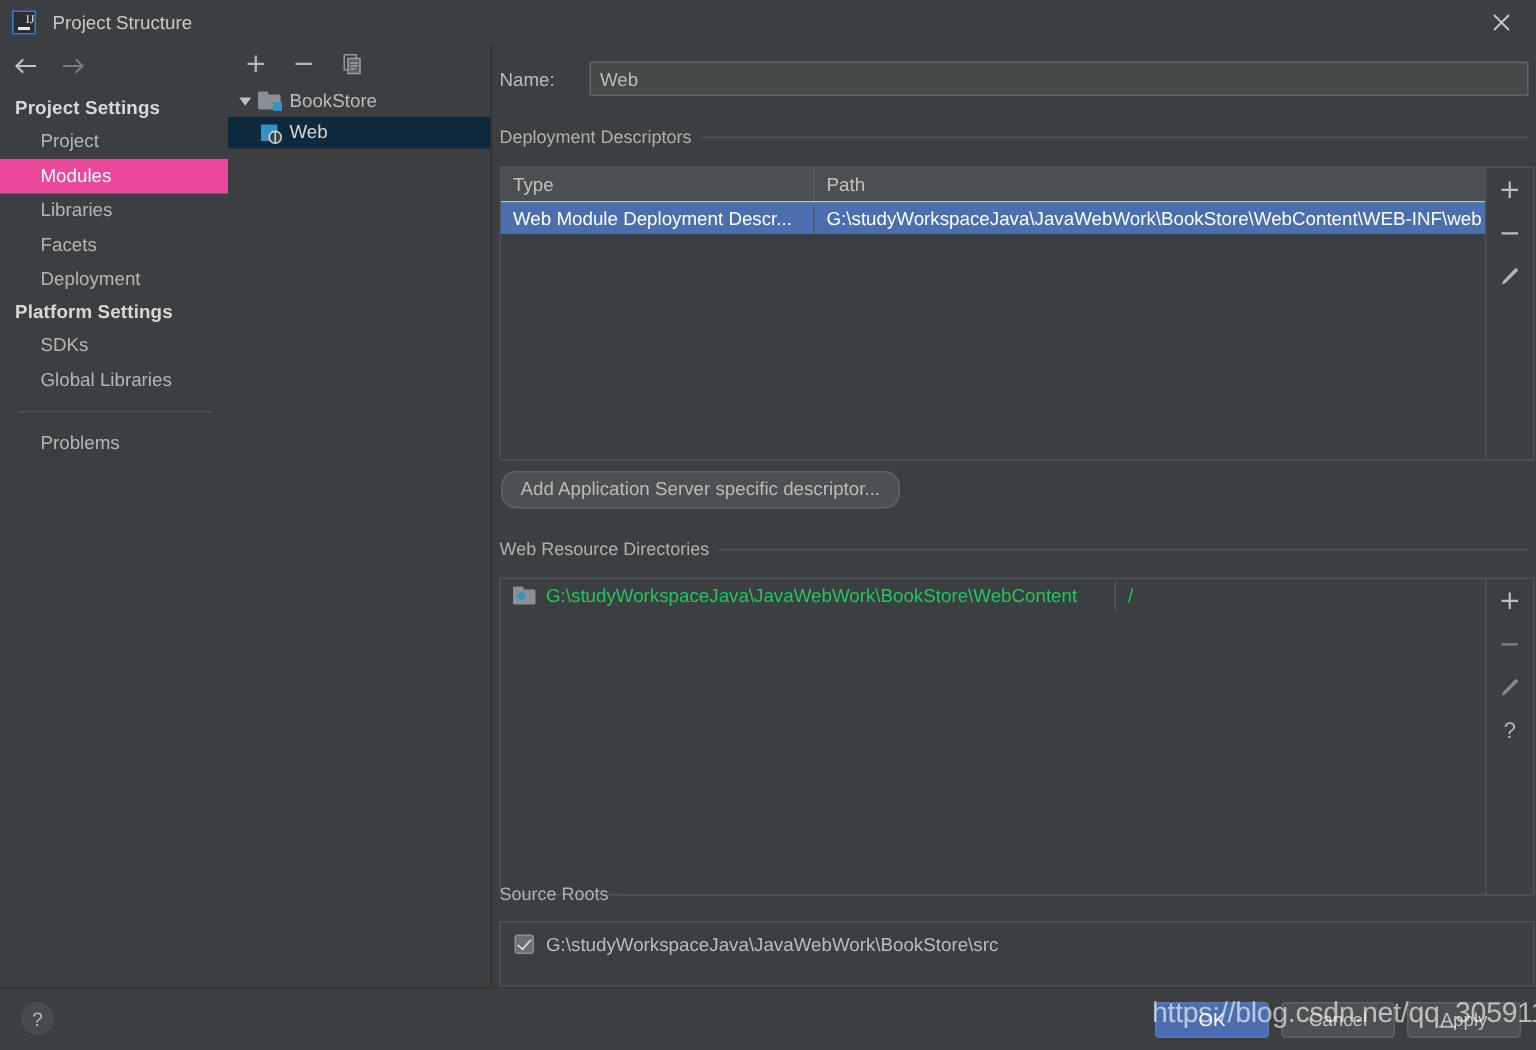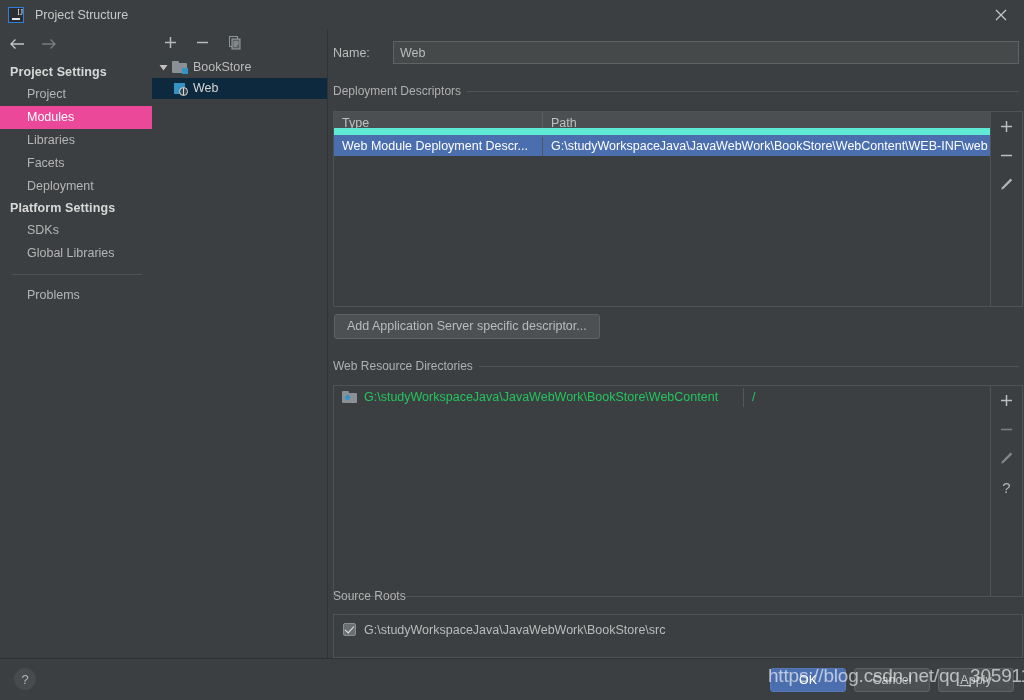--- a/index.html
+++ b/index.html
@@ -223,21 +223,21 @@
     display: flex;
   }
   .table-main {
     flex: 1; min-width: 0;
     display: flex; flex-direction: column;
   }
   .thead {
     display: flex;
     height: 23px;
     background: #4b4f51;
-    border-bottom: 7px solid #5eead4;
+    border-bottom: 1px solid #5eead4;
     flex: 0 0 auto;
   }
   .th {
     font-size: 12.5px;
     color: #c0c0c0;
     line-height: 22px;
     padding-left: 8px;
     overflow: hidden; white-space: nowrap;
   }
   .th + .th { border-left: 1px solid #5a5e60; }
@@ -270,21 +270,21 @@
     background: #3c3f41;
   }
   .tool {
     width: 22px; height: 21px;
     display: flex; align-items: center; justify-content: center;
   }
 
   .btn {
     background: #4c5052;
     border: 1px solid #5e6366;
-    border-radius: 3px;
+    border-radius: 10px;
     color: #bbbbbb;
     font-size: 12.5px;
     font-family: "Liberation Sans", sans-serif;
     padding: 4px 12px;
     line-height: 15px;
     cursor: default;
   }
 
   .srcbox {
     position: absolute;

